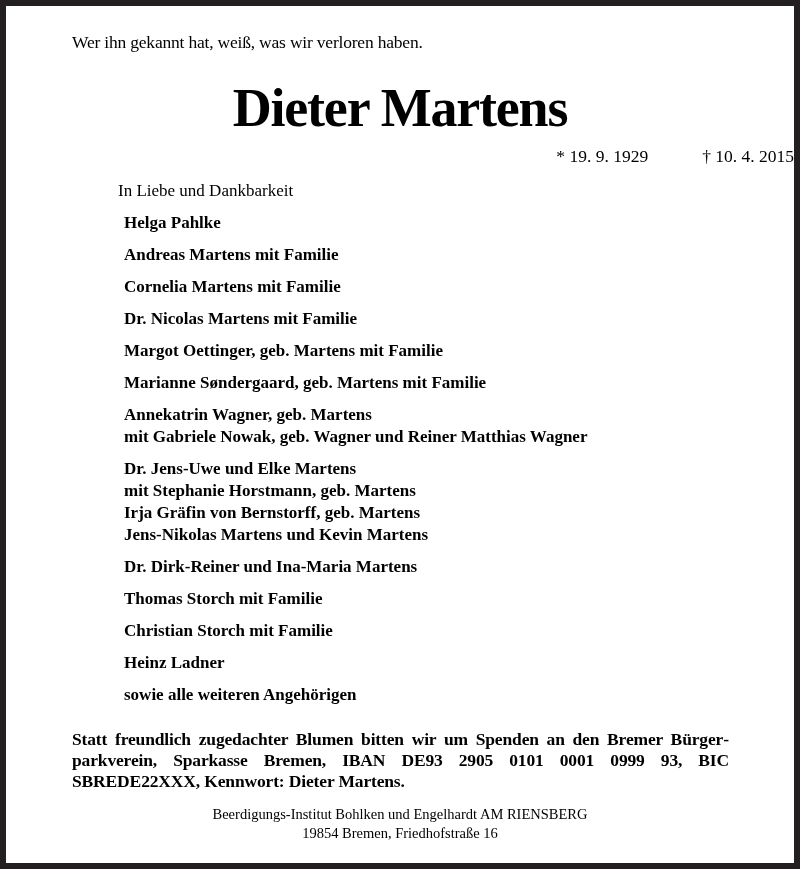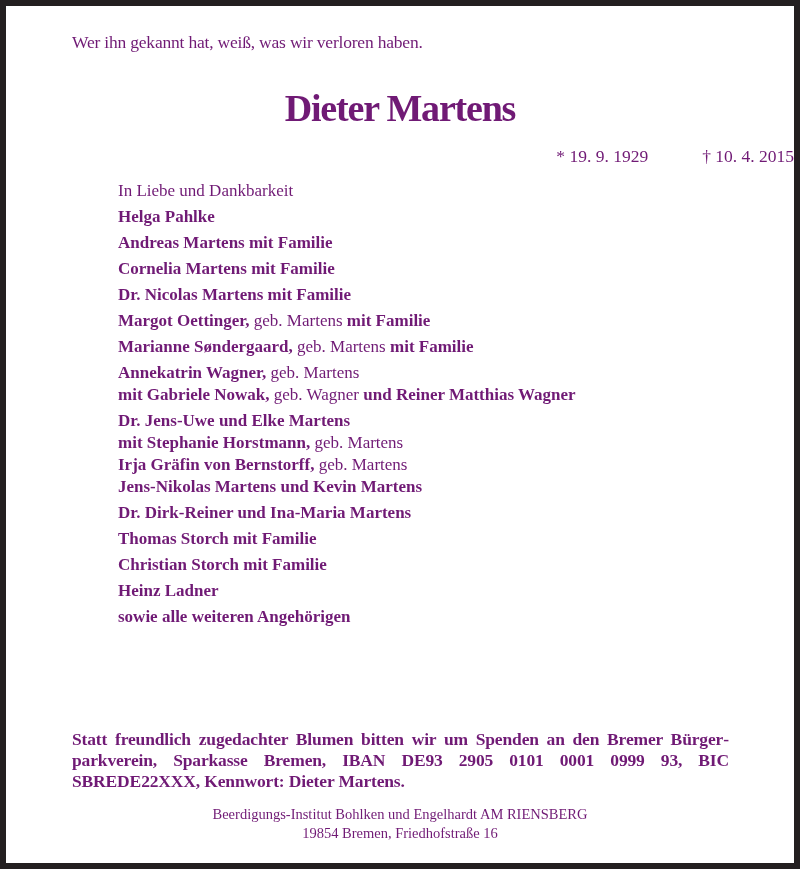--- a/index.html
+++ b/index.html
@@ -10,39 +10,39 @@
       overflow: hidden;
       background: #231f20;
     }
     .page {
       position: absolute;
       left: 6px;
       top: 6px;
       width: 788px;
       height: 857px;
       background: #ffffff;
-      color: #701a75;
+      color: #000000;
       font-family: "Liberation Serif", "DejaVu Serif", serif;
     }
     .motto {
       position: absolute;
       left: 66px;
       top: 26px;
       font-size: 17.5px;
       letter-spacing: -0.2px;
       white-space: nowrap;
     }
     .name-title {
       position: absolute;
       left: 0;
       width: 788px;
       top: 67px;
       text-align: center;
       font-weight: bold;
-      font-size: 38px;
+      font-size: 54px;
       letter-spacing: -1.2px;
       line-height: 70px;
       white-space: nowrap;
     }
     .dates {
       position: absolute;
       left: 0;
       width: 788px;
       top: 140px;
       text-align: right;
@@ -55,29 +55,29 @@
       left: 112px;
       top: 172px;
       font-size: 17px;
       white-space: nowrap;
     }
     .mourners .intro {
       height: 26px;
       line-height: 26px;
       font-weight: normal;
     }
-    .group { margin: 0; }
+    .group { margin: 6px; }
     .line {
       height: 26px;
       line-height: 26px;
     }
     .group.tight .line { height: 22px; line-height: 22px; }
     .group.tight { padding: 2px 0 2px 0; }
     .b { font-weight: bold; }
-    .n { font-weight: normal; }
+    .n { font-weight: bold; }
     .para {
       position: absolute;
       left: 66px;
       width: 657px;
       font-size: 17.5px;
       line-height: 21px;
       text-align: justify;
       text-align-last: left;
       letter-spacing: -0.15px;
     }

